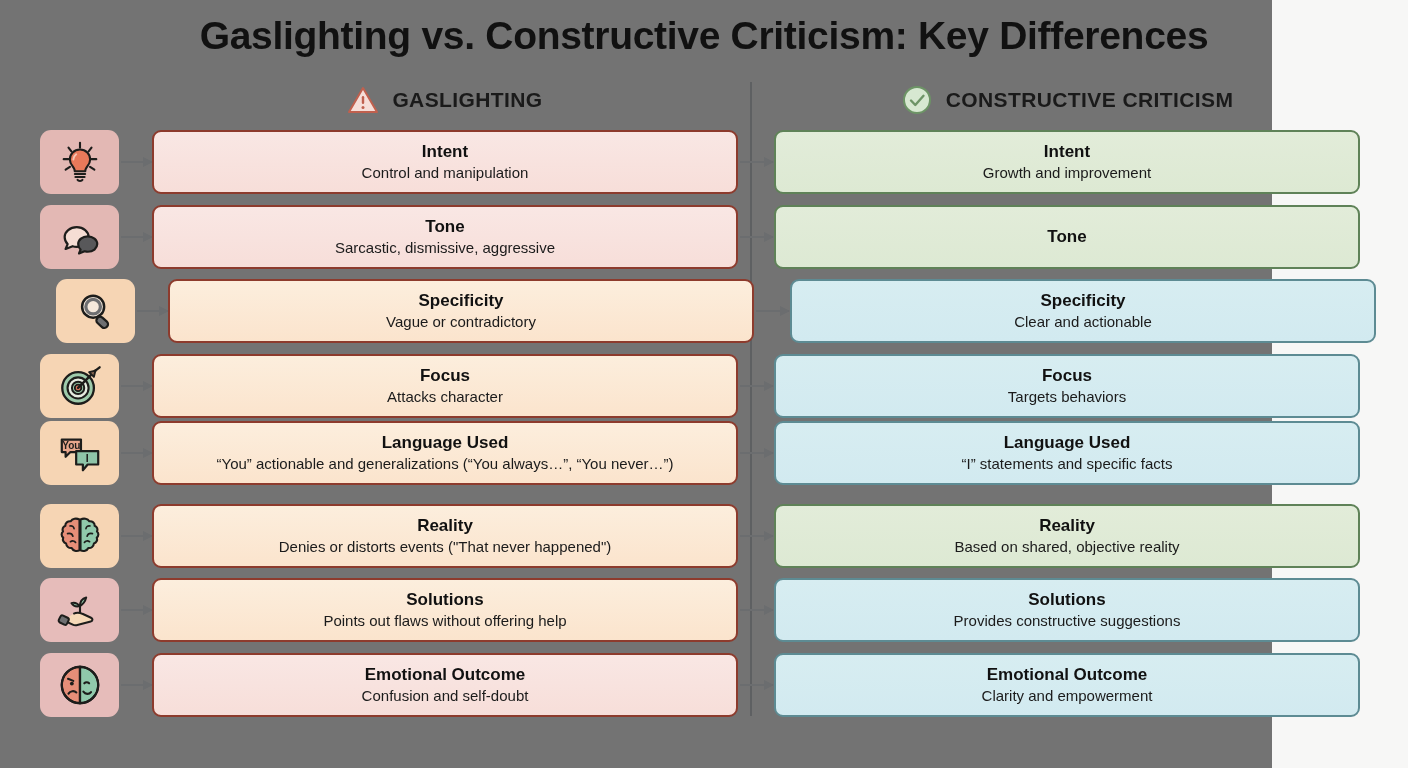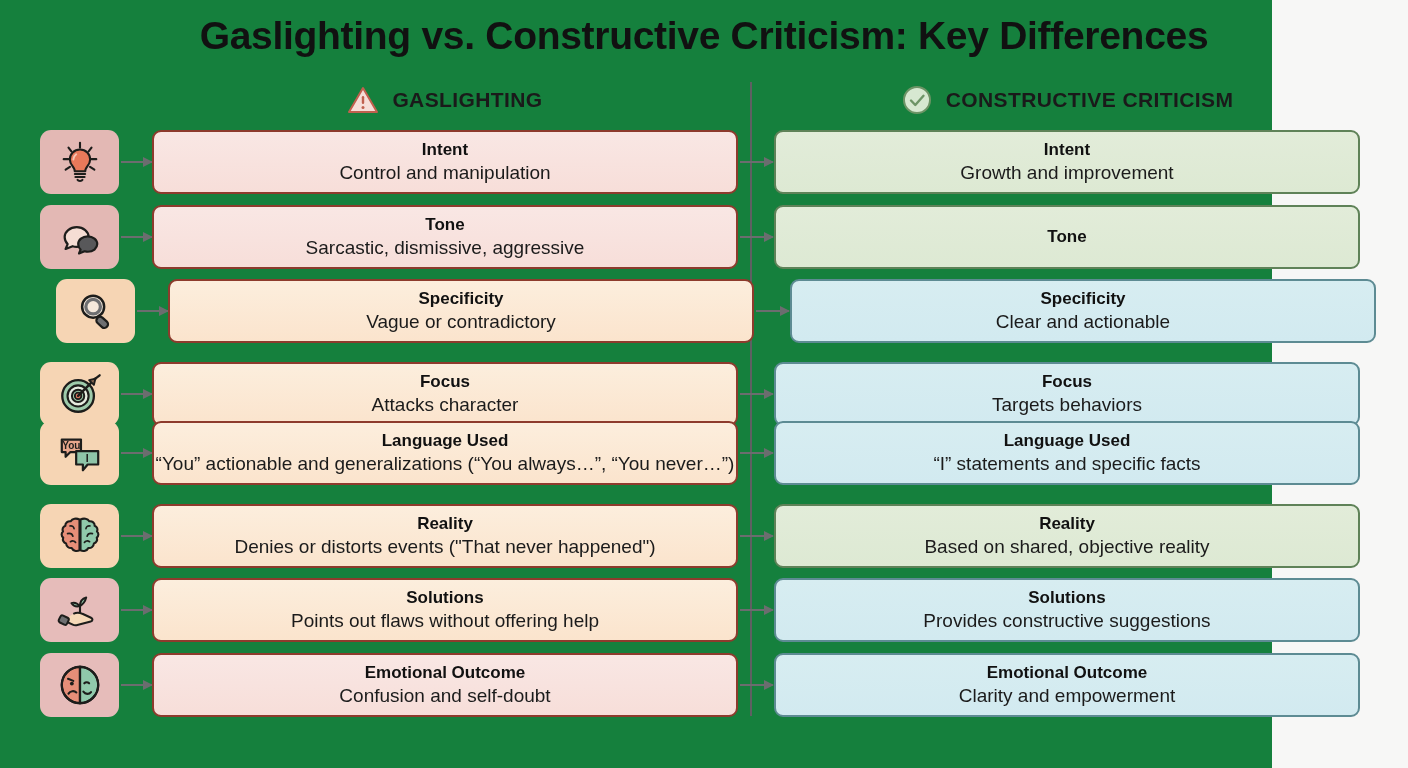--- a/index.html
+++ b/index.html
@@ -2,21 +2,21 @@
 <html><head>
 <meta charset="utf-8">
 <style>
   * { box-sizing: border-box; margin: 0; padding: 0; }
   html, body {
     width: 1408px; height: 768px;
     background: #f7f7f6;
     font-family: "Liberation Sans", sans-serif;
     overflow: hidden;
   }
-  .page { position: relative; width: 1272px; height: 768px; background: #15803d; }
+  .page { position: relative; width: 1272px; height: 768px; background: #737373; }
 
   
   .title {
     position: absolute; top: 14px; left: 0; width: 1408px;
     text-align: center;
     font-size: 39px; font-weight: bold; color: #111111;
     letter-spacing: -0.3px;
   }
 
   
@@ -64,21 +64,21 @@
   .card {
     position: absolute; top: 0; height: 64px;
     border-radius: 9px; border-width: 2px; border-style: solid;
     display: flex; flex-direction: column;
     align-items: center; justify-content: center;
     padding: 0 12px;
   }
   .card.left  { left: 152px; width: 586px; }
   .card.right { left: 774px; width: 586px; }
   .card-title { font-size: 17px; font-weight: bold; color: #111; line-height: 1.28; }
-  .card-desc  { font-size: 19px; color: #1b1b1b; line-height: 1.3; white-space: nowrap; }
+  .card-desc  { font-size: 15px; color: #1b1b1b; line-height: 1.3; white-space: nowrap; }
 
   
   .pal-pink  { border-color: #8d3b2d; background: linear-gradient(180deg,#f9e7e4 0%,#f7ded9 100%); }
   .pal-peach { border-color: #8d3b2d; background: linear-gradient(180deg,#fceedd 0%,#fbe4cd 100%); }
   .pal-green { border-color: #5f8258; background: linear-gradient(180deg,#e2ecd9 0%,#dde9d3 100%); }
   .pal-blue  { border-color: #5d8b93; background: linear-gradient(180deg,#d7edf1 0%,#d2eaf0 100%); }
 
   
   .footer {
     position: absolute; top: 738px; left: 0; width: 1408px;
@@ -183,21 +183,21 @@
     <div class="card left pal-peach">
       <div class="card-title">Specificity</div>
       <div class="card-desc">Vague or contradictory</div>
     </div>
     <div class="arrow a-mid"></div>
     <div class="card right pal-blue">
       <div class="card-title">Specificity</div>
       <div class="card-desc">Clear and actionable</div>
     </div>
       </div>
-      <div class="row" style="top: 362px;">
+      <div class="row" style="top: 354px;">
     <div class="icon-tile" style="background:#f6d5b4">
       <span>
             <svg viewBox="0 0 48 48">
       <circle cx="22" cy="26" r="16.5" fill="#9ecbab" stroke="#1d1d1b" stroke-width="2.4"></circle>
       <circle cx="22" cy="26" r="11" fill="#e7ece0" stroke="#1d1d1b" stroke-width="2.2"></circle>
       <circle cx="22" cy="26" r="6.4" fill="#9ecbab" stroke="#1d1d1b" stroke-width="2.1"></circle>
       <circle cx="22" cy="26" r="3.4" fill="#e0785f" stroke="#1d1d1b" stroke-width="1.9"></circle>
       <line x1="22" y1="26" x2="40" y2="8" stroke="#1d1d1b" stroke-width="2.6" stroke-linecap="round"></line>
       <path d="M40 8 L33.5 9.5 L38.5 14.5 Z" fill="#8d6a54" stroke="#1d1d1b" stroke-width="2" stroke-linejoin="round"></path>
       <path d="M40 8 L44.5 4.5" stroke="#1d1d1b" stroke-width="2.4" stroke-linecap="round"></path>

